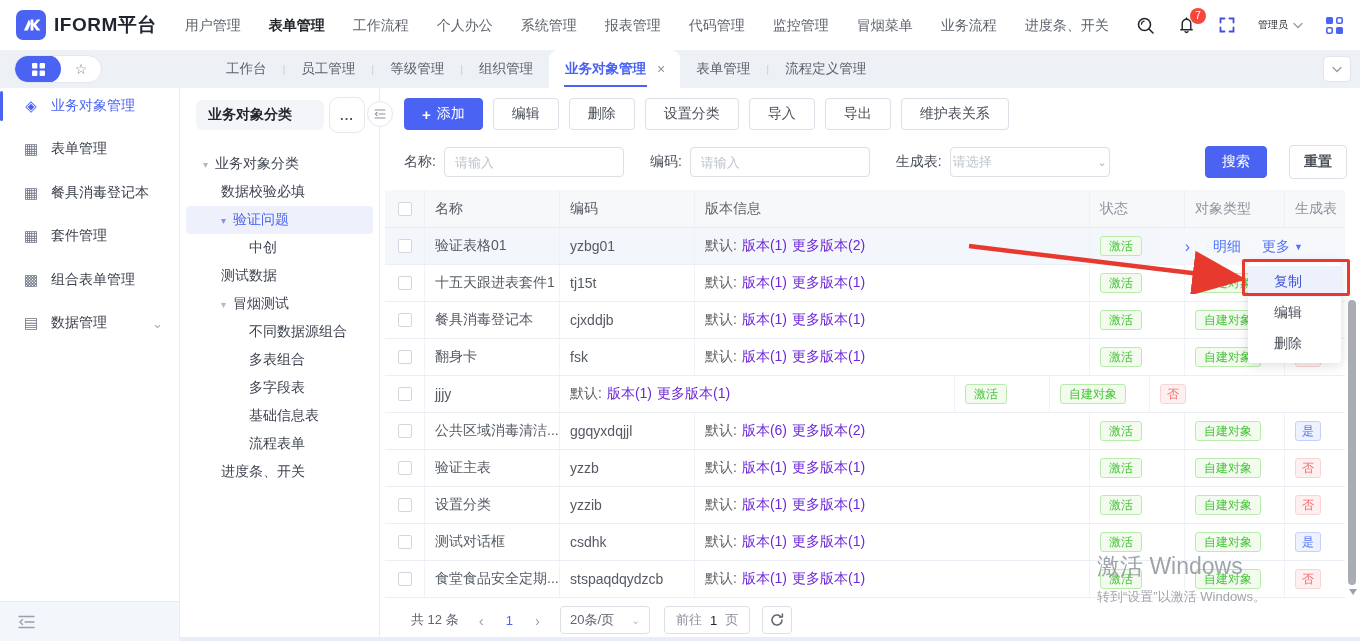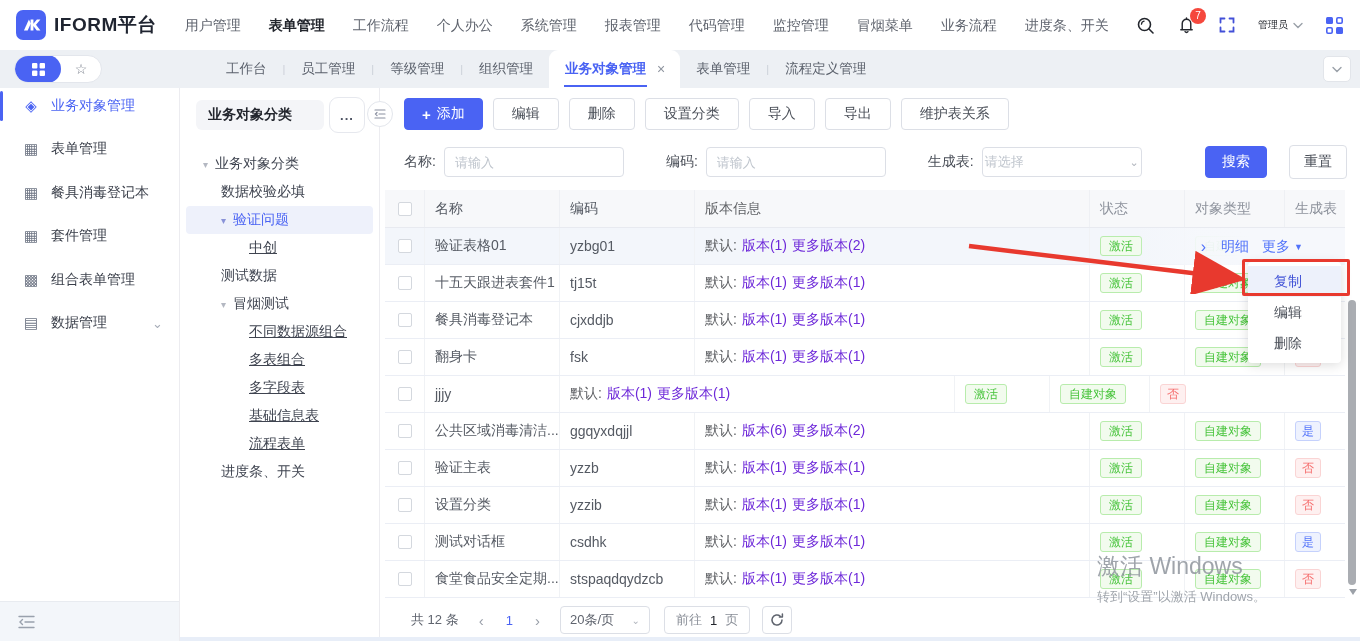--- a/index.html
+++ b/index.html
@@ -45,38 +45,38 @@
   
   .treepanel { position:absolute; left:180px; top:88px; width:200px; height:553px; background:#fff; border-right:1px solid #ececf0; z-index:2; }
   .tree-head { position:absolute; left:16px; top:12px; width:128px; height:30px; background:#f4f5f8; border-radius:6px; display:flex; align-items:center; padding-left:12px; font-size:14px; font-weight:700; color:#23262e; }
   .tree-more { position:absolute; right:14px; top:9px; width:36px; height:36px; background:#fff; border:1px solid #e6e8ee; border-radius:9px; color:#4a5060; font-weight:700; letter-spacing:1px; font-size:13px; display:flex; align-items:center; justify-content:center; cursor:pointer; }
   .circle-toggle { position:absolute; left:367px; top:101px; width:26px; height:26px; border-radius:50%; background:#fff; border:1px solid #e3e6ec; z-index:6; display:flex; align-items:center; justify-content:center; cursor:pointer; }
   .tree { position:absolute; left:0; top:48px; width:199px; padding-top:14px; }
   .tree-item { position:relative; height:28px; display:flex; align-items:center; font-size:14px; color:#3f4450; cursor:pointer; margin:0 6px; border-radius:4px; }
   .tree-item .caret { color:#b4b8c2; font-size:10px; margin-right:7px; }
   .tree-item.lv0 { padding-left:17px; }
   .tree-item.lv1 { padding-left:35px; }
-  .tree-item.lv2 { padding-left:63px;text-decoration:underline; }
+  .tree-item.lv2 { padding-left:63px; }
   .tree-item.selected { background:#eef1fb; color:#4a63f3; }
   .tree-item.selected .caret { color:#8a93d8; }
   
   .main { position:absolute; left:380px; top:88px; width:980px; height:553px; background:#fff; z-index:1; }
   .toolbar { position:absolute; left:24px; top:10px; display:flex; gap:10px; }
   .btn { height:32px; border-radius:4px; border:1px solid #dcdfe6; background:#fff; color:#4a4f58; font-size:14px; padding:0 18px; cursor:pointer; display:flex; align-items:center; gap:6px; font-family:inherit; }
   .btn.primary { background:#4a63f3; border-color:#4a63f3; color:#fff; padding:0 17px; }
   .btn .plus { font-size:15px; font-weight:700; }
   .filters { position:absolute; left:24px; top:57px; right:13px; display:flex; align-items:center; }
   .f-label { font-size:14px; color:#4a4f58; margin-right:8px; white-space:nowrap; }
-  .f-input { width:180px; height:30px; border:1px solid #dcdfe6; border-radius:4px; padding:0 10px; font-size:13px; color:#0f766e; margin-right:42px; outline:none; font-family:inherit; }
+  .f-input { width:180px; height:30px; border:1px solid #dcdfe6; border-radius:4px; padding:0 10px; font-size:13px; color:#0f766e; margin-right:26px; outline:none; font-family:inherit; }
   .f-input::placeholder { color:#bfc5cd; }
   .f-select { width:160px; height:30px; border:1px solid #dcdfe6; border-radius:4px; padding:0 2px; display:flex; align-items:center; justify-content:space-between; color:#bfc5cd; font-size:13px; cursor:pointer; }
   .f-select .chev { color:#b0b5bd; font-size:11px; }
   .f-spacer { flex:1; }
   .btn.search { background:#4a63f3; border-color:#4a63f3; color:#fff; padding:0 16px; margin-right:22px; }
-  .btn.reset { padding:16px 14px; }
+  .btn.reset { padding:16px 14px;font-weight:bold; }
   
   .table { position:absolute; left:5px; top:102px; width:960px; }
   .thead { display:flex; height:38px; background:#f7f8fa; border-bottom:1px solid #e8eaf0; align-items:center; }
   .th { font-size:14px; color:#8d929c; font-weight:500; padding-left:10px; border-right:1px solid #eef0f4; height:100%; display:flex; align-items:center; }
   .trow { display:flex; height:37px; border-bottom:1px solid #ebeef5; align-items:center; font-size:14px; }
   .trow.hl { background:#f3f6fb; }
   .td { height:100%; display:flex; align-items:center; padding-left:10px; border-right:1px solid #f0f2f5; overflow:hidden; white-space:nowrap; }
   .col-check { width:40px; justify-content:center; padding-left:0; }
   .col-name { width:135px; color:#555a63; }
   .col-code { width:135px; color:#555a63; }
@@ -88,21 +88,21 @@
   .link { color:#6d28d9; cursor:pointer; text-decoration:none; }
   .badge { display:inline-block; font-size:12px; line-height:18px; padding:0 8px; border-radius:3px; border:1px solid transparent; }
   .badge.green { color:#48c43c; background:#f2fbee; border-color:#b8ecac; }
   .badge.blue  { color:#5273fa; background:#eef2fe; border-color:#c5d1fc; padding:0 6px; }
   .badge.red   { color:#f56c6c; background:#fef0f0; border-color:#fad4d4; padding:0 6px; }
   
   .row-overlay { position:absolute; top:140px; right:15px; width:210px; height:37px; z-index:3;
     background:linear-gradient(90deg, rgba(246,248,252,0) 0%, rgba(246,248,252,.92) 30%, #f6f8fc 55%);
     display:flex; align-items:center; justify-content:flex-end; gap:13px; padding-right:42px; font-size:14px; color:#5273fa; }
   .row-overlay .chev-r { font-size:16px; margin-right:2px; }
-  .row-overlay a { color:#5273fa; text-decoration:none; cursor:pointer; display:flex; align-items:center; gap:4px; }
+  .row-overlay a { color:#5273fa; text-decoration:none; cursor:pointer; display:flex; align-items:center; gap:4px;margin-left:8px; }
   .row-overlay .tri { font-size:9px; }
   
   .pg { position:absolute; left:5px; top:514px; width:960px; height:36px; display:flex; align-items:center; padding-left:26px; font-size:13px; color:#5f646e; }
   .pg-arrow { background:none; border:none; color:#989ea8; font-size:15px; cursor:pointer; padding:0 6px; }
   .pg-total { margin-right:14px; }
   .pg-cur { color:#4a63f3; margin:0 16px; }
   .pg-size { width:90px; height:28px; border:1px solid #dcdfe6; border-radius:4px; margin-left:14px; display:flex; align-items:center; justify-content:space-between; padding:0 9px; cursor:pointer; }
   .pg-size .chev { color:#b0b5bd; font-size:10px; }
   .pg-goto { height:28px; border:1px solid #dcdfe6; border-radius:4px; margin-left:14px; display:flex; align-items:center; padding:0 11px; gap:8px; color:#8b9099; }
   .pg-goto b { color:#23262d; font-weight:400; }

